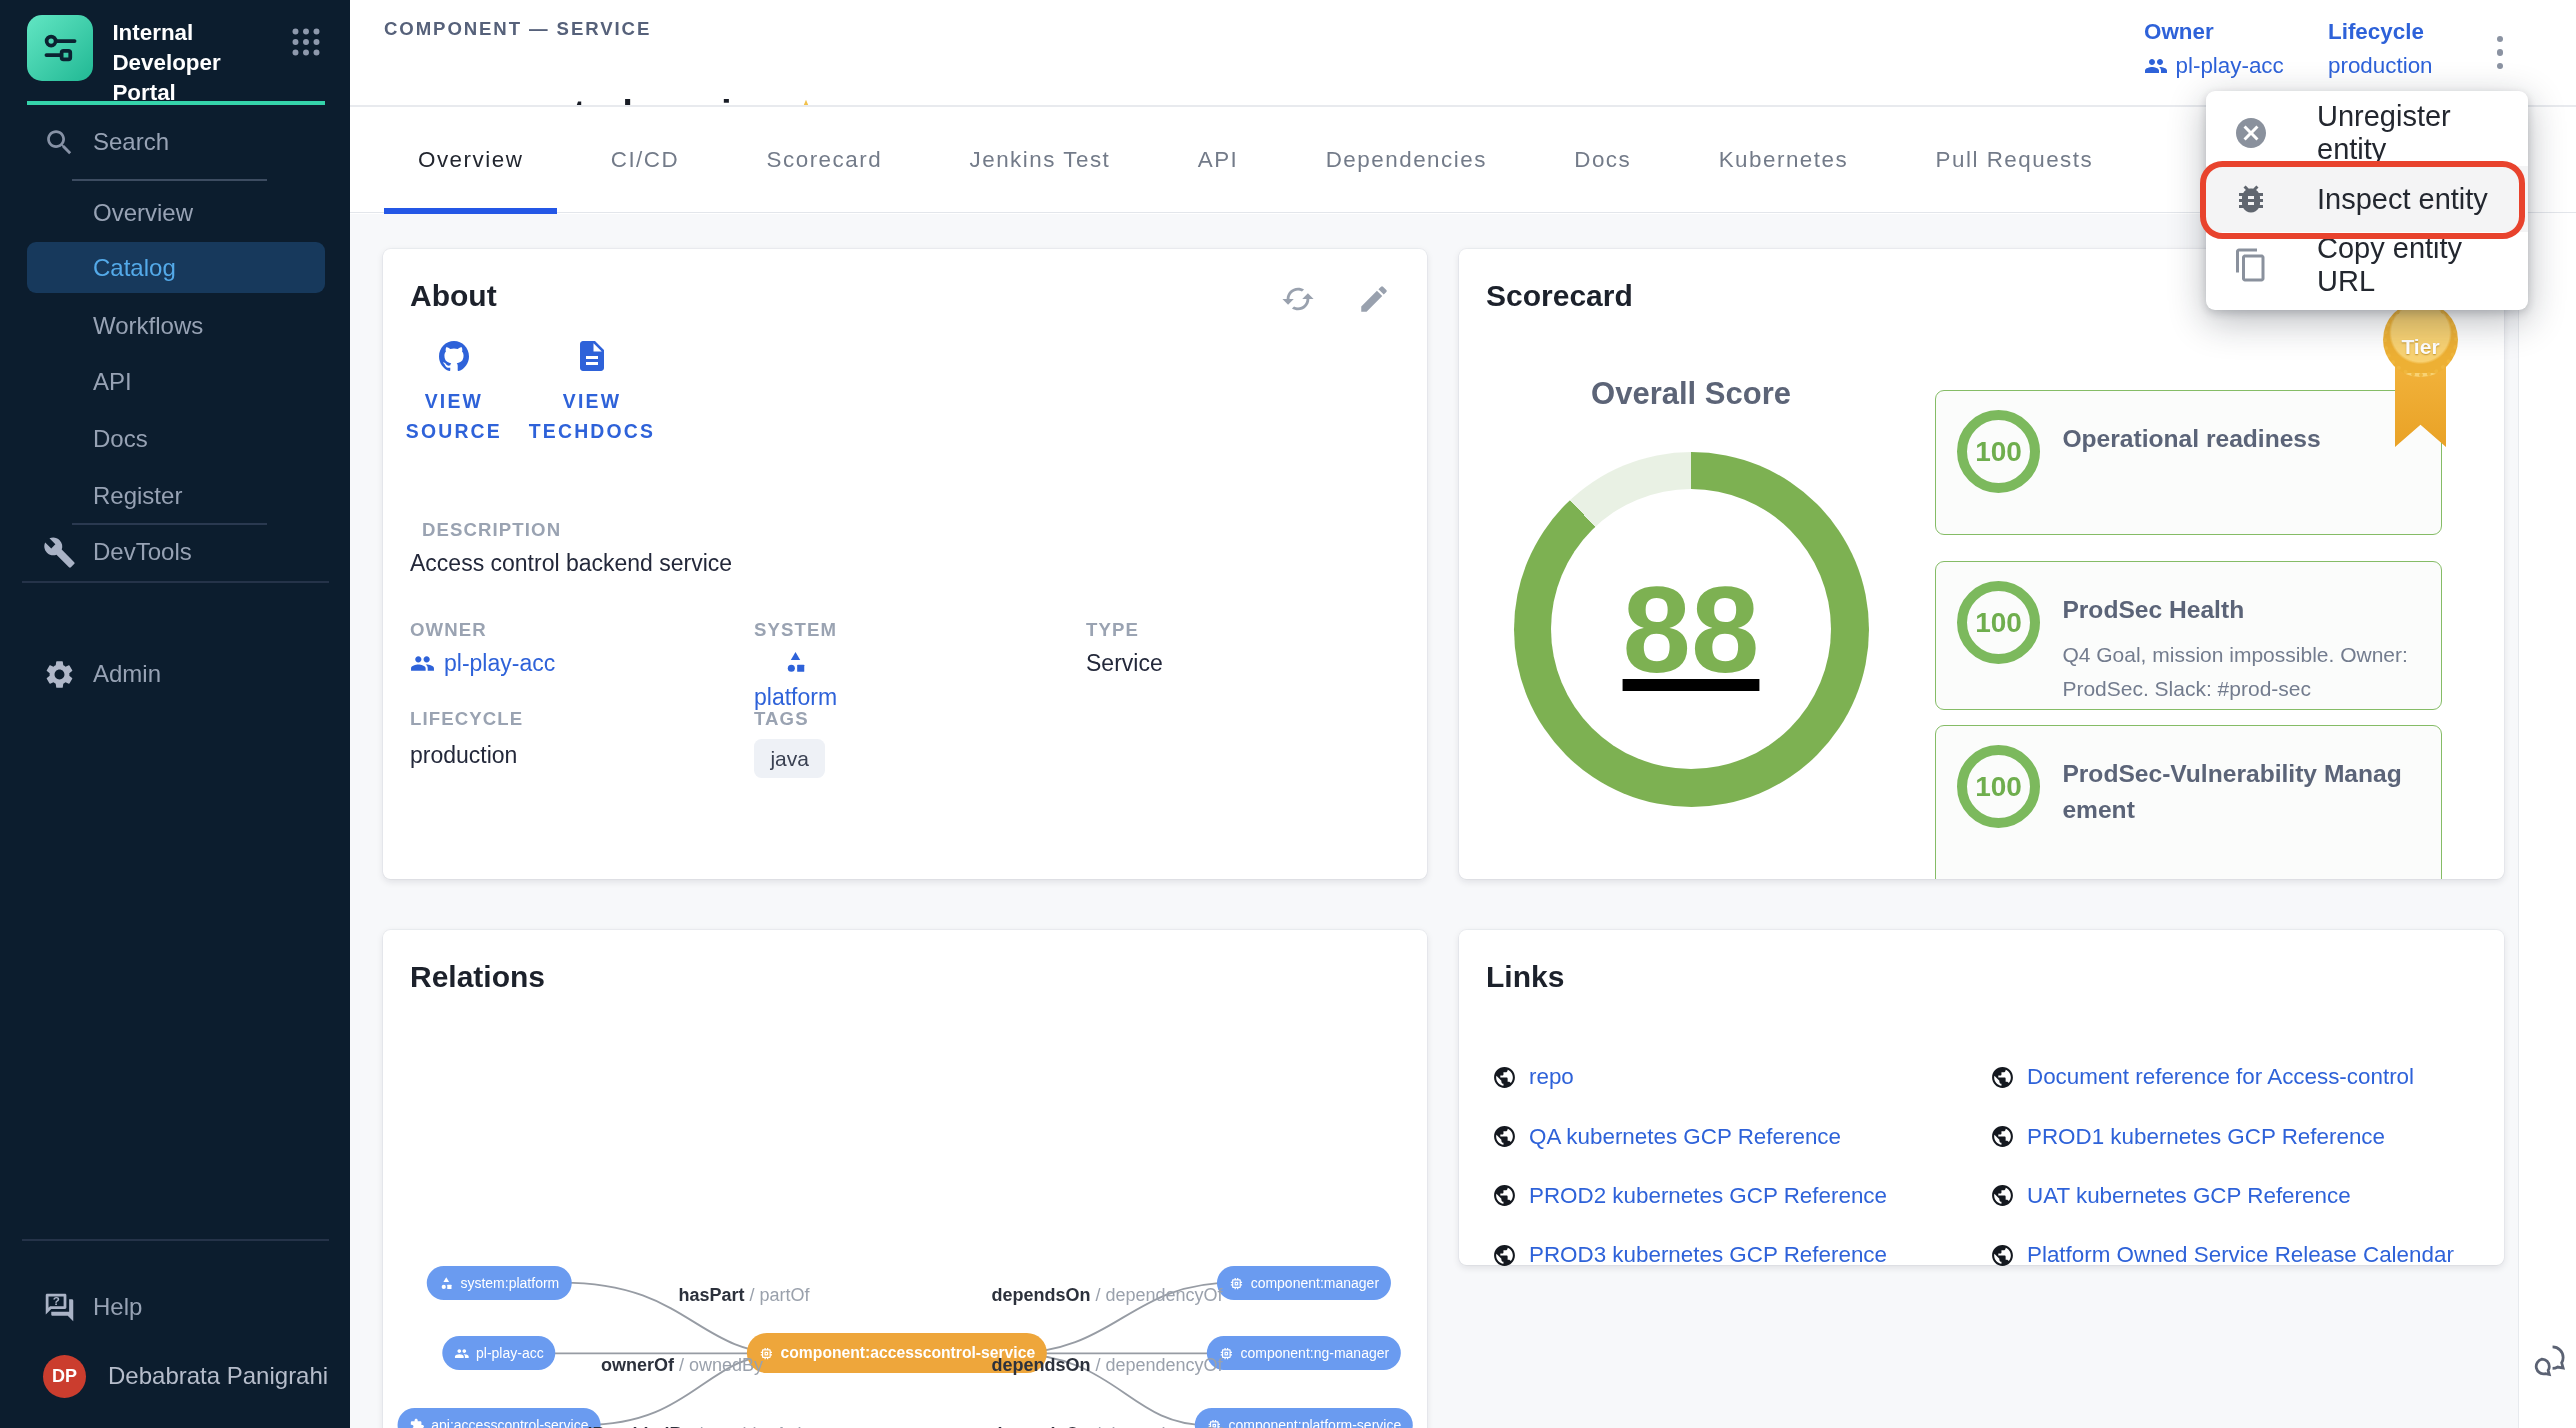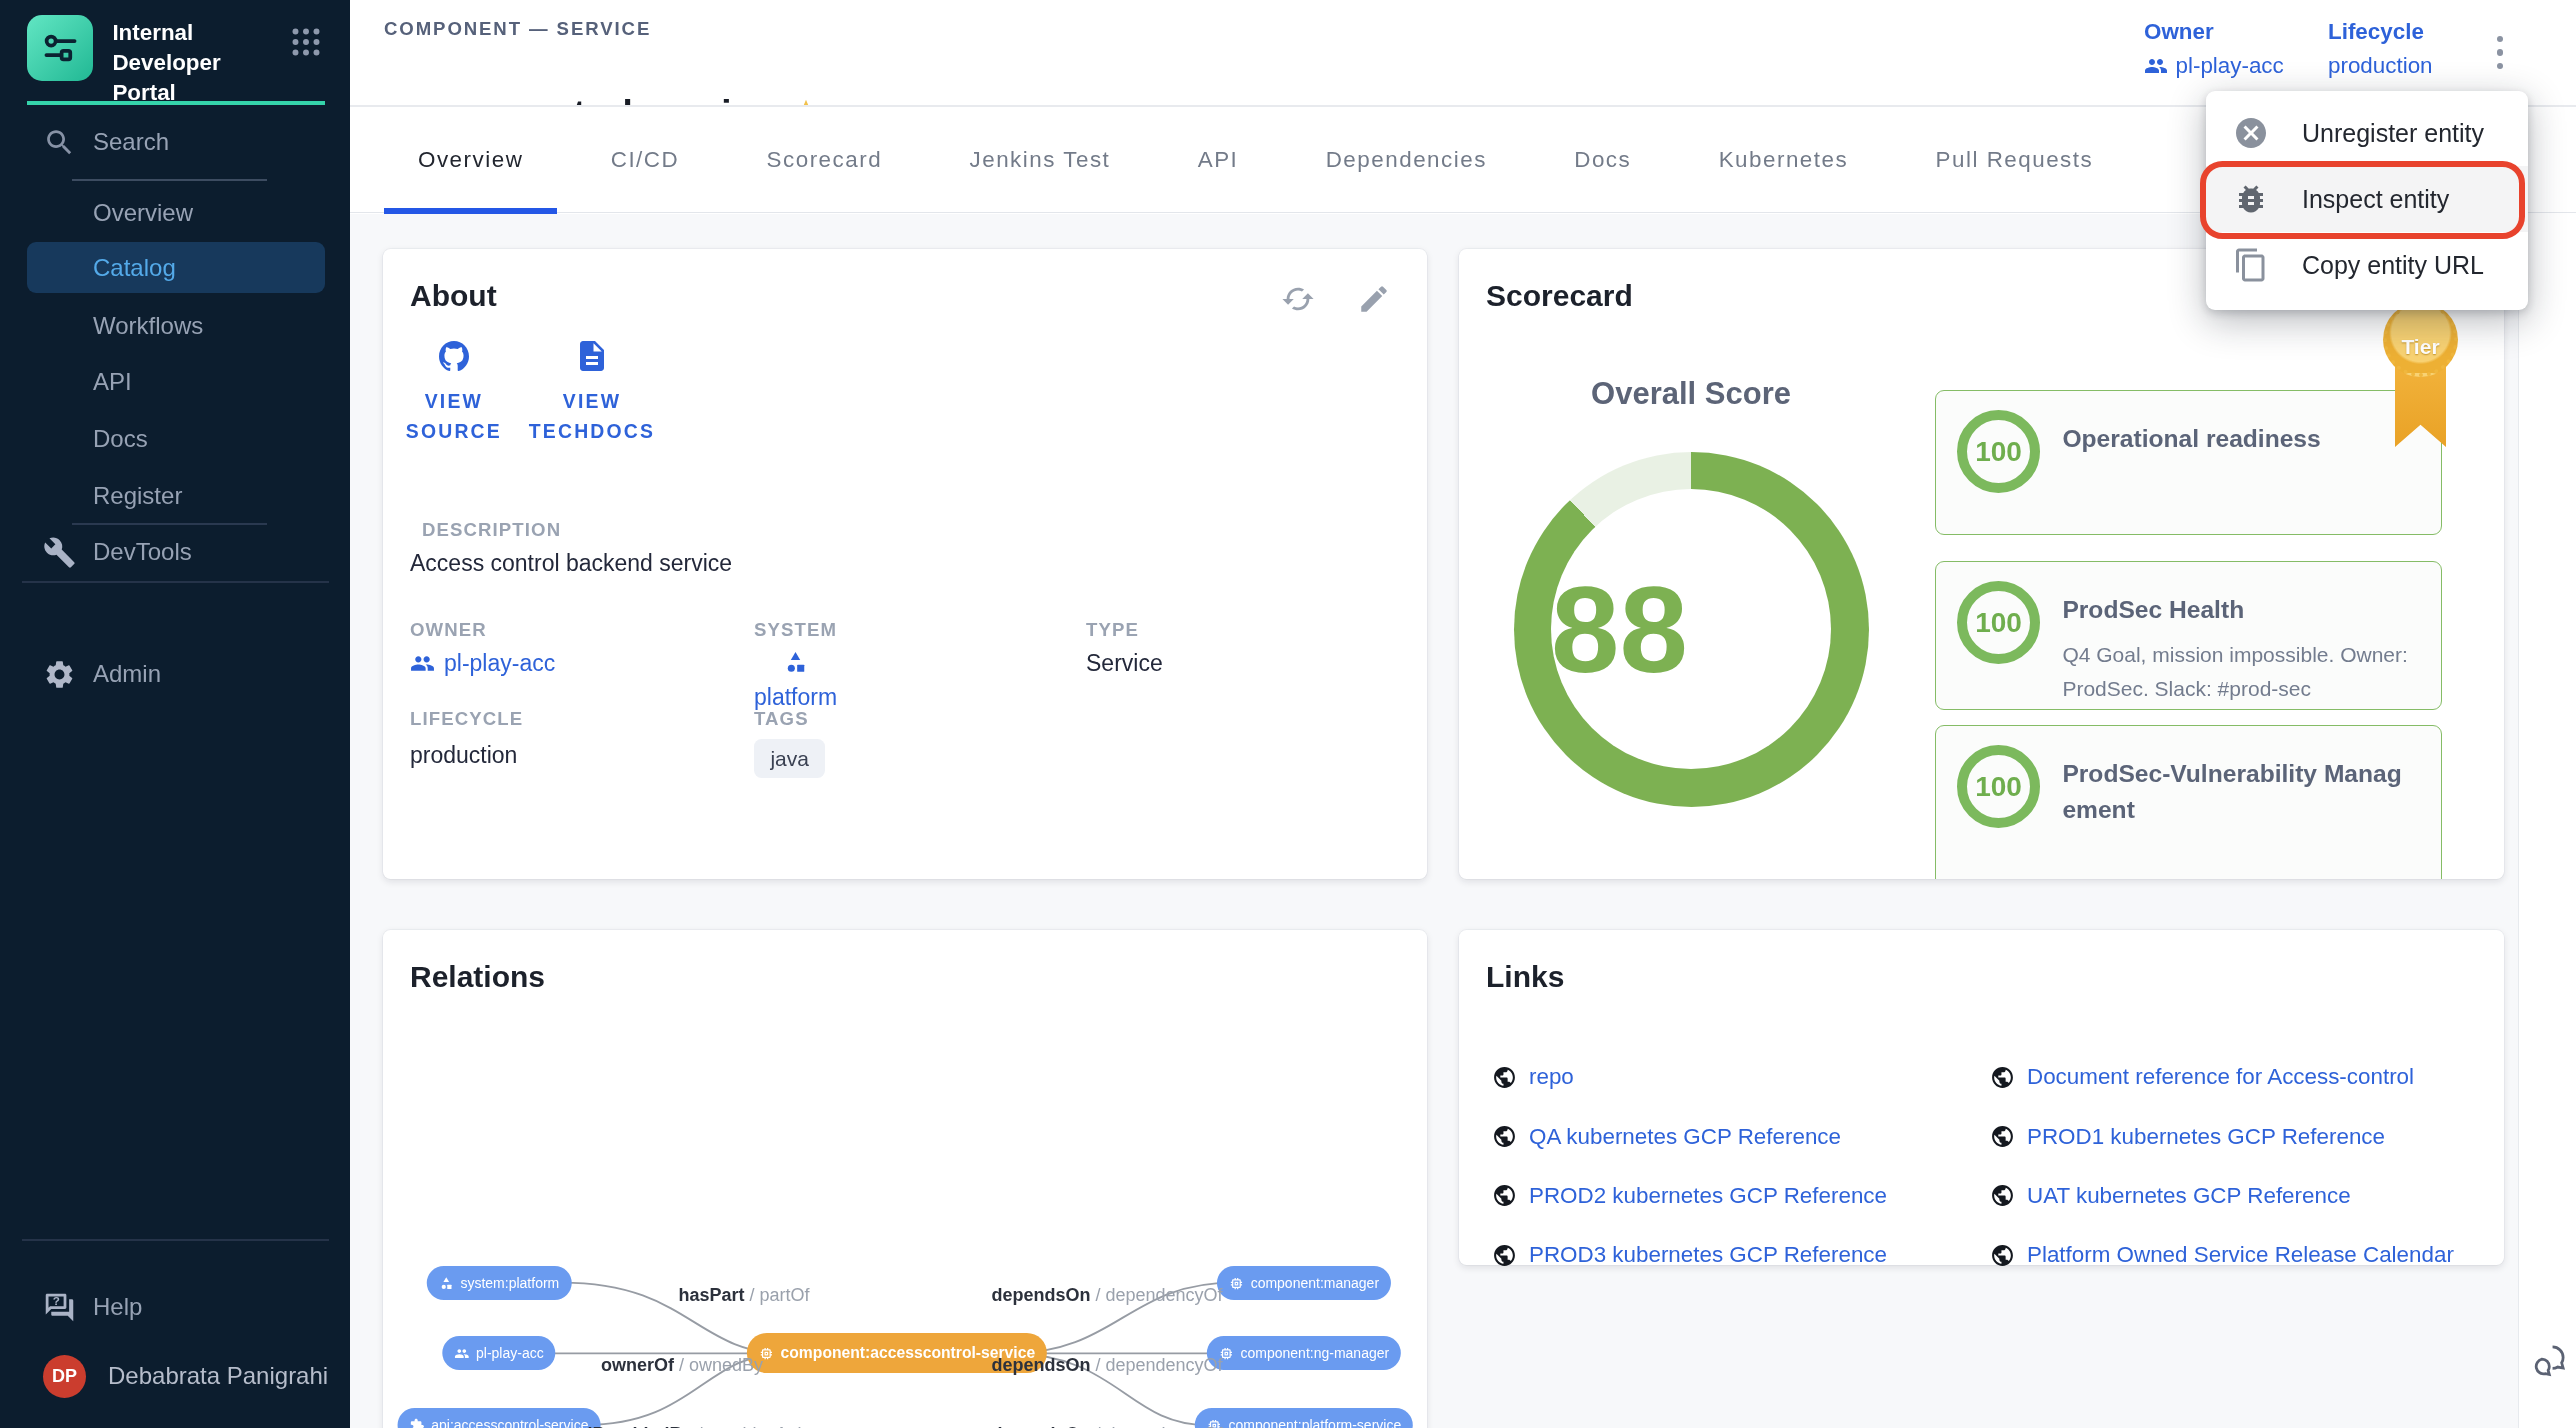--- a/index.html
+++ b/index.html
@@ -88,21 +88,21 @@
   .abs { position:absolute; }
   .tag-chip { display:inline-block; background:#eef1f6; border-radius:7.5px; padding:7.5px 16.4px; font-size:21px; color:#3a4152; cursor:pointer; }
 
   
   .scorecard-card { left:1459px; top:249px; width:1045px; height:630px; overflow:hidden; }
   .overall-label { position:absolute; left:98px; top:127px; width:268px; text-align:center;
                    font-size:31px; font-weight:700; color:#5c6477; }
   .donut { position:absolute; left:55px; top:203px; width:355px; height:355px; border-radius:50%;
            background:conic-gradient(#7db152 0deg calc(var(--pct,88) * 3.6deg), #e9f1e4 0deg); }
   .donut-hole { position:absolute; left:37px; top:37px; width:280px; height:280px; border-radius:50%; background:#fff;
-                display:flex; align-items:center; justify-content:flex-start; }
+                display:flex; align-items:center; justify-content:center;text-decoration:underline; }
   .donut-num { font-size:123px; font-weight:700; color:#7db152; }
   .score-item { position:absolute; left:476px; width:507px; border:1.5px solid #85bc66; border-radius:9px;
                 background:#fbfcfb; display:flex; padding:19.4px 21px; gap:22.4px; }
   .score-ring { flex:0 0 auto; width:83px; height:83px; border:10.4px solid #7cb95d; border-radius:50%;
                 display:flex; align-items:center; justify-content:center; color:#6fae4e; font-size:28px; font-weight:700; }
   .score-text { padding-top:10.4px; }
   .score-title { font-size:24.6px; font-weight:600; color:#5b6478; line-height:36px; word-break:break-all; max-width:343px; }
   .score-desc { margin-top:10.4px; font-size:21px; color:#737c8e; line-height:34px; max-width:350px; }
   .si-1 { top:141px; height:145px; }
   .si-2 { top:312px; height:149px; }
@@ -140,21 +140,21 @@
   .rail { position:absolute; left:2518px; top:214px; width:58px; height:1214px; background:#fff;
           border-left:1.5px solid #e7eaee; z-index:5; }
   .chat-fab { position:absolute; left:10.4px; top:1128px; width:39px; height:39px; cursor:pointer; }
 
   
   .menu { position:absolute; left:2206px; top:91px; width:322px; height:219px; background:#fff; border-radius:9px;
           box-shadow:0 10.4px 37px rgba(20,26,40,.30), 0 3px 9px rgba(20,26,40,.18); z-index:50; padding-top:9px; }
   .menu-item { height:66px; display:flex; align-items:center; padding:0 0 0 27px; cursor:pointer; }
   .menu-item.hl { background:#f4f4f5; }
   .menu-item .mi { width:36px; height:36px; margin-right:33px; flex:0 0 auto; }
-  .menu-item .ml { font-size:25px; color:#23272f; }
+  .menu-item .ml { font-size:29px; color:#23272f;margin-left:15px; }
   .annotation { position:absolute; left:2200px; top:161px; width:325px; height:78px; border:6.7px solid #e8432d;
                 border-radius:22.4px; z-index:60; pointer-events:none; }
 </style>
 </head>
 <body>
 
 <div class="screen">
 
   <aside class="sidebar">
     <div class="srow brand">

